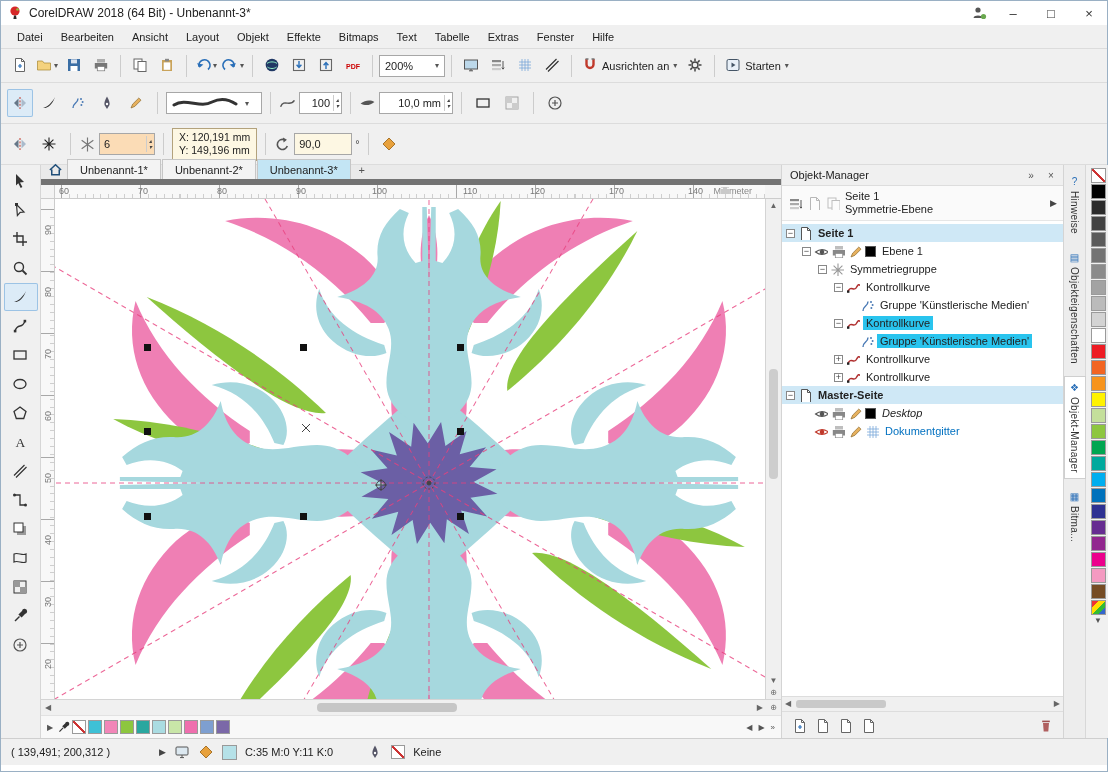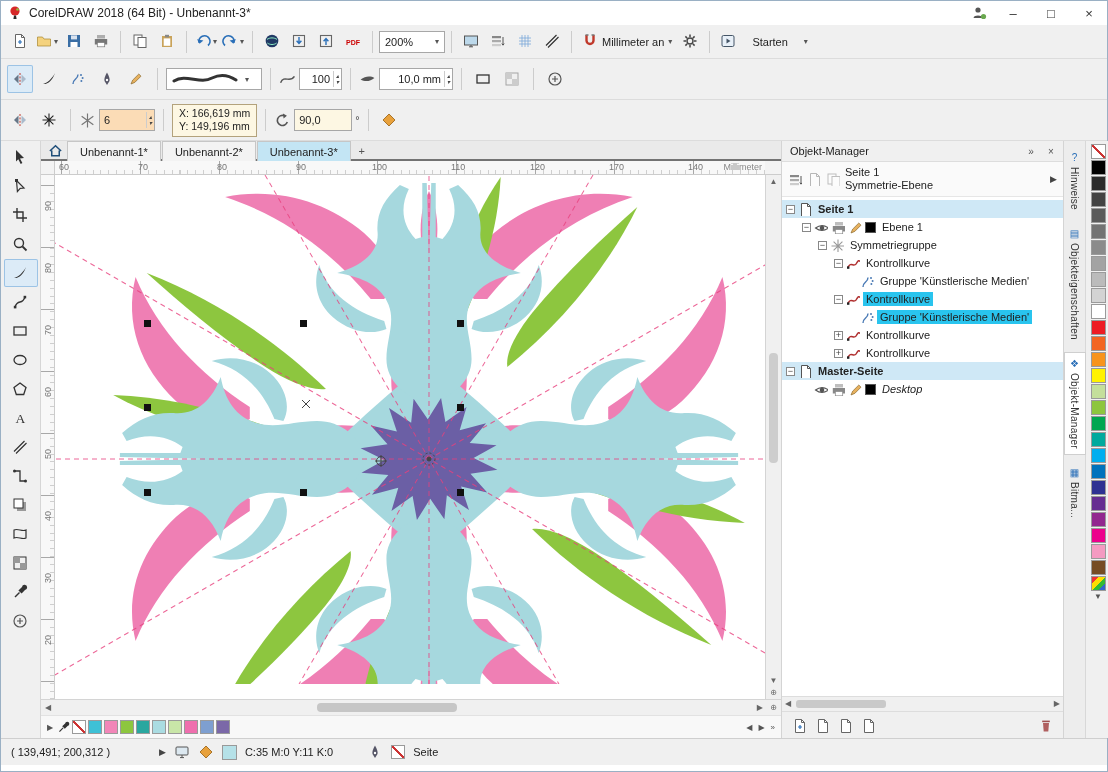--- a/index.html
+++ b/index.html
@@ -25,38 +25,38 @@
   .sep{width:1px;height:22px;background:#ccc;margin:0 5px;flex:none}
   .combo{height:22px;background:#fff;border:1px solid #a7a7a7;display:flex;align-items:center;padding:0 5px;gap:6px;box-sizing:border-box}
   .spin{height:22px;background:#fff;border:1px solid #a7a7a7;display:flex;align-items:center;padding:0 0 0 4px;box-sizing:border-box}
   .spin .val{min-width:26px;text-align:right;padding-right:3px}
   .stp{display:flex;flex-direction:column;font-size:6px;line-height:6px;color:#444;border-left:1px solid #ccc;padding:2px 2px}
   .warm{background:#fbdcb6}
   .cream{background:#fdf7e3}
   .xybox{border:1px solid #b3a27c;background:#fdf7e3;padding:2px 6px;font-size:10.5px;line-height:13.5px;white-space:nowrap}
   .dis{opacity:.4}
   
-  .tabrow{height:20px;display:flex;align-items:flex-start;background:#eaeaea;padding-left:2px;border-bottom:2px solid #737373;box-sizing:border-box}
+  .tabrow{height:20px;display:flex;align-items:flex-end;background:#eaeaea;padding-left:2px;border-bottom:6px solid #737373;box-sizing:border-box}
   .homebtn{width:24px;height:19px;display:flex;align-items:center;justify-content:center}
   .dtab{height:19px;padding:0 12px;display:flex;align-items:center;border:1px solid #c6c6c6;border-bottom:none;background:#f3f3f3;margin-right:1px;white-space:nowrap}
   .newtab{width:20px;height:19px;display:flex;align-items:center;justify-content:center;color:#555}
   
   .main{flex:1;display:flex;min-height:0}
   .toolbox{width:40px;background:#f0f0f0;border-right:1px solid #d6d6d6;display:flex;flex-direction:column;align-items:center;padding-top:2px;gap:1px;flex:none;box-sizing:border-box}
   .tool{width:34px;height:28px;display:flex;align-items:center;justify-content:center;border-radius:2px;flex:none}
   .tool svg{width:17px;height:17px}
   .tool.active{background:#dcebf7;box-shadow:inset 0 0 0 1px #9cc3e5}
   .center{width:740px;display:flex;flex-direction:column;background:#fff;flex:none}
   .rulerrow{height:14px;display:flex;flex:none}
   .rcorner{width:14px;height:14px;background:#f3f3f3;border-right:1px solid #ccc;border-bottom:1px solid #ccc;box-sizing:border-box}
   .hruler{position:relative;width:710px;background:#f8f8f8;border-bottom:1px solid #ccc;box-sizing:border-box;
     background-image:repeating-linear-gradient(to right,#a8a8a8 0 1px,transparent 1px 79px),repeating-linear-gradient(to right,#cfcfcf 0 1px,transparent 1px 7.9px);
     background-size:100% 100%,100% 4px;background-position:6px 0,6px 100%;background-repeat:no-repeat,no-repeat}
   .hruler span{position:absolute;top:1px;font-size:9px;color:#777}
-  .hruler .unit{right:3px;color:#888}
+  .hruler .unit{right:13px;color:#888}
   .rcap{flex:1;background:#f3f3f3;border-bottom:1px solid #ccc}
   .canvasrow{flex:1;display:flex;min-height:0}
   .vruler{width:14px;position:relative;background:#f8f8f8;border-right:1px solid #ccc;box-sizing:border-box;flex:none;
     background-image:repeating-linear-gradient(to bottom,#a8a8a8 0 1px,transparent 1px 62px),repeating-linear-gradient(to bottom,#cfcfcf 0 1px,transparent 1px 7.9px);
     background-size:100% 100%,4px 100%;background-position:0 10px,100% 10px;background-repeat:no-repeat,no-repeat}
   .vruler span{position:absolute;left:-3px;width:20px;text-align:center;font-size:9px;color:#777;transform:rotate(-90deg)}
   .canvas{position:relative;width:710px;background:#fff;overflow:hidden;flex:none}
   .vscroll{width:16px;background:#f0f0f0;border-left:1px solid #d4d4d4;position:relative;flex:none;box-sizing:border-box}
   .vscroll .a{position:absolute;left:0;width:100%;text-align:center;font-size:8px;color:#666}
   .vthumb{position:absolute;left:3px;top:34%;width:9px;height:110px;background:#cdcdcd;border-radius:4px}
@@ -327,20 +327,34 @@
           <circle cx="7" cy="5" r="2.6" fill="#555"></circle>
           <path d="M2.5,13 C3,9.8 11,9.8 11.5,13 Z" fill="#555"></path>
           <circle cx="12.5" cy="11.5" r="2.6" fill="#6aa84f"></circle>
         </svg>
       </span>
     <span class="wbtn">–</span>
     <span class="wbtn">□</span>
     <span class="wbtn">×</span>
   </div>
 
+  <div class="menubar">
+    <span class="mitem">Datei</span>
+    <span class="mitem">Bearbeiten</span>
+    <span class="mitem">Ansicht</span>
+    <span class="mitem">Layout</span>
+    <span class="mitem">Objekt</span>
+    <span class="mitem">Effekte</span>
+    <span class="mitem">Bitmaps</span>
+    <span class="mitem">Text</span>
+    <span class="mitem">Tabelle</span>
+    <span class="mitem">Extras</span>
+    <span class="mitem">Fenster</span>
+    <span class="mitem">Hilfe</span>
+  </div>
 
   <div class="toolbar">
     <span class="tbtn">
         <svg>
           <use href="#s-new"></use>
         </svg>
       </span>
     <span class="tbtn">
         <svg>
           <use href="#s-open"></use>
@@ -426,34 +440,34 @@
     <span class="tbtn">
         <svg>
           <use href="#s-dim"></use>
         </svg>
       </span>
     <span class="sep"></span>
     <span class="tbtn" style="min-width:auto;padding:0 4px">
       <svg>
           <use href="#s-snap"></use>
         </svg>
-      <span style="margin:0 3px">Millimeter an</span>
+      <span style="margin:0 3px">Ausrichten an</span>
       <span class="drop">▾</span>
     </span>
     <span class="tbtn">
         <svg>
           <use href="#s-gear"></use>
         </svg>
       </span>
     <span class="sep"></span>
     <span class="tbtn" style="min-width:auto;padding:0 4px">
       <svg>
           <use href="#s-start"></use>
         </svg>
-      <span style="margin:0 15px">Starten</span>
+      <span style="margin:0 3px">Starten</span>
       <span class="drop">▾</span>
     </span>
   </div>
 
   <div class="propbar">
     <span class="ptbtn on">
         <svg>
           <use href="#s-mirror"></use>
         </svg>
       </span>
@@ -543,21 +557,21 @@
     <span class="spin warm" style="width:56px">
       <span class="val" style="flex:1;text-align:left">6</span>
       <span class="stp">
           <i>▴</i>
           <i>▾</i>
         </span>
     </span>
     <span class="sep"></span>
     <span class="xybox">
       <span>X:</span>
-      <span>166,619 mm</span><br>
+      <span>120,191 mm</span><br>
       <span>Y:</span>
       <span>149,196 mm</span>
     </span>
     <span class="sep"></span>
     <svg width="17" height="17" viewBox="0 0 16 16">
         <use href="#s-rotate"></use>
       </svg>
     <span class="spin cream" style="width:58px">
       <span class="val" style="flex:1;text-align:left">90,0</span>
     </span>
@@ -674,21 +688,21 @@
       </div>
 
       <div class="rulerrow">
         <div class="rcorner"></div>
         <div class="hruler">
           <span style="left:4px">60</span>
           <span style="left:83px">70</span>
           <span style="left:162px">80</span>
           <span style="left:241px">90</span>
           <span style="left:317px">100</span>
-          <span style="left:396px">110</span>
+          <span style="left:408px">110</span>
           <span style="left:475px">120</span>
           <span style="left:554px">170</span>
           <span style="left:633px">140</span>
           <span class="unit" style="left:auto">Millimeter</span>
         </div>
         <div class="rcap"></div>
       </div>
 
       <div class="canvasrow">
         <div class="vruler">
@@ -946,20 +960,36 @@
             <svg class="ti" style="color:#888">
                 <use href="#s-printer"></use>
               </svg>
             <svg class="ti">
                 <use href="#s-pencil"></use>
               </svg>
             <span class="chip" style="background:#000"></span>
             <span class="lbl it">Desktop</span>
           </div>
 
+          <div class="trow" style="padding-left:20px">
+            <span class="expsp"></span>
+            <svg class="ti red">
+                <use href="#s-eye"></use>
+              </svg>
+            <svg class="ti" style="color:#888">
+                <use href="#s-printer"></use>
+              </svg>
+            <svg class="ti">
+                <use href="#s-pencil"></use>
+              </svg>
+            <svg class="ti" style="color:#7aa7d9">
+                <use href="#s-grid"></use>
+              </svg>
+            <span class="lbl blu">Dokumentgitter</span>
+          </div>
         </div>
 
         <div class="dkscroll">
           <span class="a" style="left:3px">◀</span>
           <div class="dkthumb"></div>
           <span class="a" style="right:3px">▶</span>
         </div>
 
         <div class="dkfoot">
           <svg>
@@ -1043,17 +1073,17 @@
     <svg>
         <use href="#s-diamond"></use>
       </svg>
     <span class="ssw" style="background: rgb(181, 225, 232);"></span>
     <span>C:35 M:0 Y:11 K:0</span>
     <span style="width:18px"></span>
     <svg>
         <use href="#s-nib"></use>
       </svg>
     <span class="sw swnone small"></span>
-    <span>Seite</span>
+    <span>Keine</span>
   </div>
 
   <div class="winpad"></div>
 </div>
 
 </body></html>

